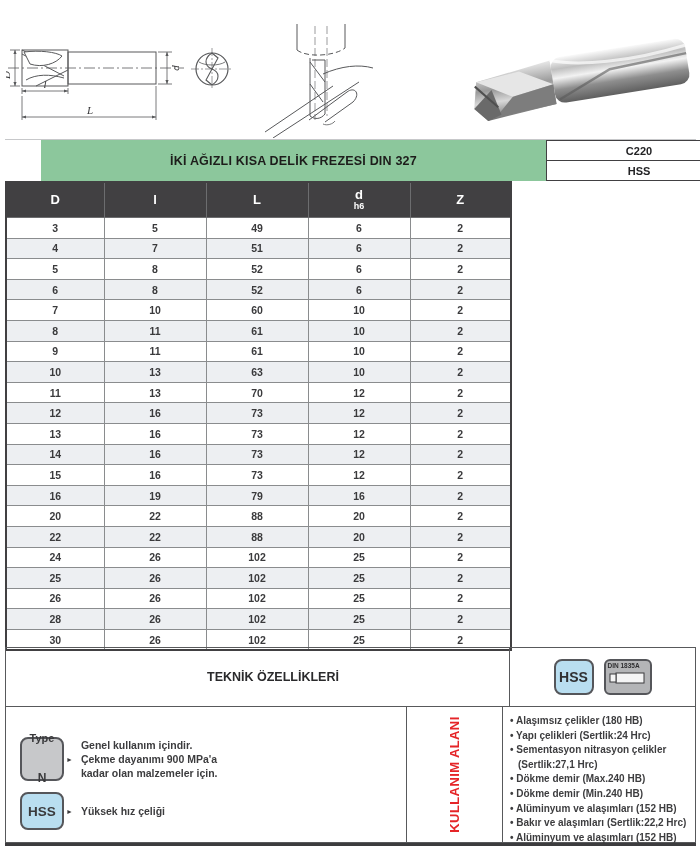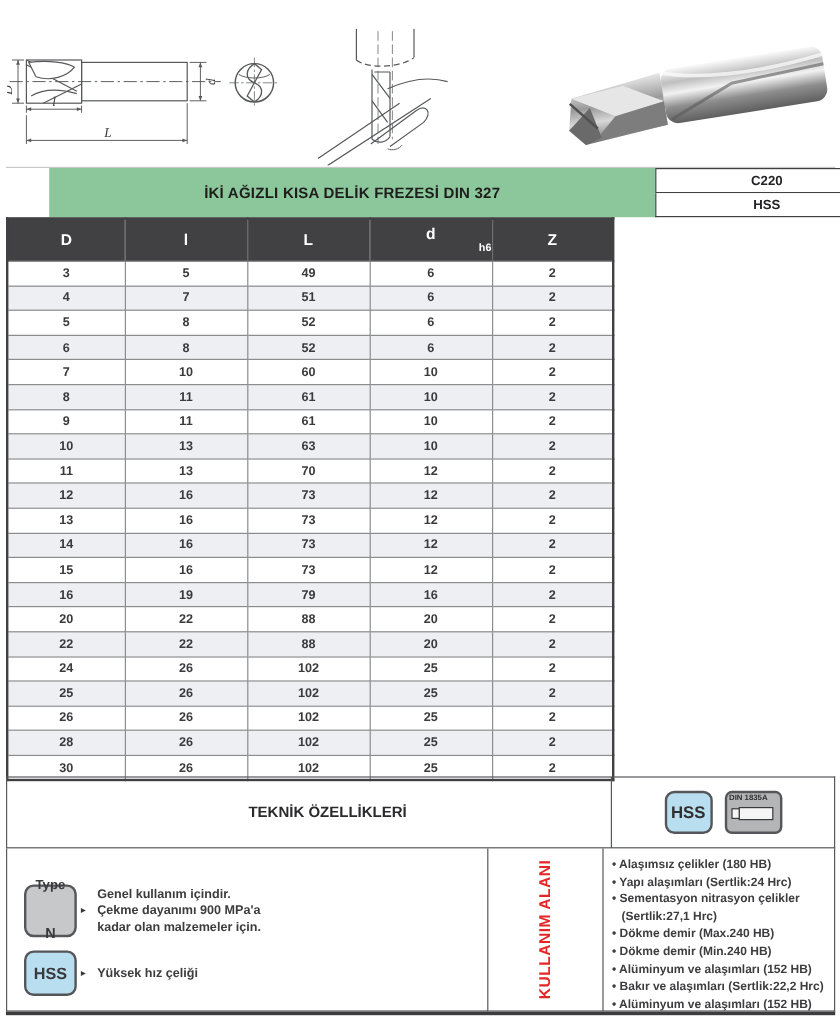--- a/index.html
+++ b/index.html
@@ -19,21 +19,21 @@
   .band-right{width:186px;display:flex;flex-direction:column;}
   .band-cell{flex:1;border:1px solid #414042;background:#fff;display:flex;align-items:center;
              justify-content:center;font-weight:700;font-size:11px;color:#232325;}
   .band-cell+.band-cell{border-top:none;}
 
   
   table.dim{position:absolute;left:5px;top:181px;width:505px;border-collapse:collapse;
             table-layout:fixed;border:2px solid #414042;}
   table.dim th{background:#414042;color:#fff;height:34px;font-size:13px;font-weight:700;
                border:1px solid #6c6d6f;padding:0;line-height:1.05;}
-  table.dim th .th-sub{font-size:9px;font-weight:700;text-align:right;}
+  table.dim th .th-sub{font-size:9px;font-weight:700;}
   table.dim td{height:19.6px;padding:0;text-align:center;vertical-align:middle;
                font-size:10.5px;font-weight:700;color:#3a3a3c;border:1px solid #8a8c8e;}
   table.dim tbody tr:nth-child(even){background:#edeff2;}
   table.dim tbody tr:nth-child(odd){background:#ffffff;}
 
   
   .tech{position:absolute;left:5px;top:647px;width:691px;height:60px;display:flex;}
   .tech-left{width:505px;border:1px solid #58595b;display:flex;align-items:center;justify-content:center;
              font-weight:700;font-size:12.5px;color:#2a2a2c;box-sizing:border-box;padding-left:31px;}
   .tech-right{width:186px;border:1px solid #58595b;border-left:none;display:flex;align-items:center;
@@ -393,21 +393,21 @@
         <div class="arrow">►</div>
         <div class="use-text single">Yüksek hız çeliği</div>
       </div>
     </div>
     <div class="kullanim-cell">
       <span>KULLANIM ALANI</span>
     </div>
     <div class="materials-cell">
       <ul>
           <li>Alaşımsız çelikler (180 HB)</li>
-          <li>Yapı alaşımları (Sertlik:24 Hrc)</li>
+          <li>Yapı çelikleri (Sertlik:24 Hrc)</li>
           <li>Sementasyon nitrasyon çelikler (Sertlik:27,1 Hrc)</li>
           <li>Dökme demir (Max.240 HB)</li>
           <li>Dökme demir (Min.240 HB)</li>
           <li>Alüminyum ve alaşımları (152 HB)</li>
           <li>Bakır ve alaşımları (Sertlik:22,2 Hrc)</li>
           <li>Alüminyum ve alaşımları (152 HB)</li>
         </ul>
     </div>
   </div>
 

